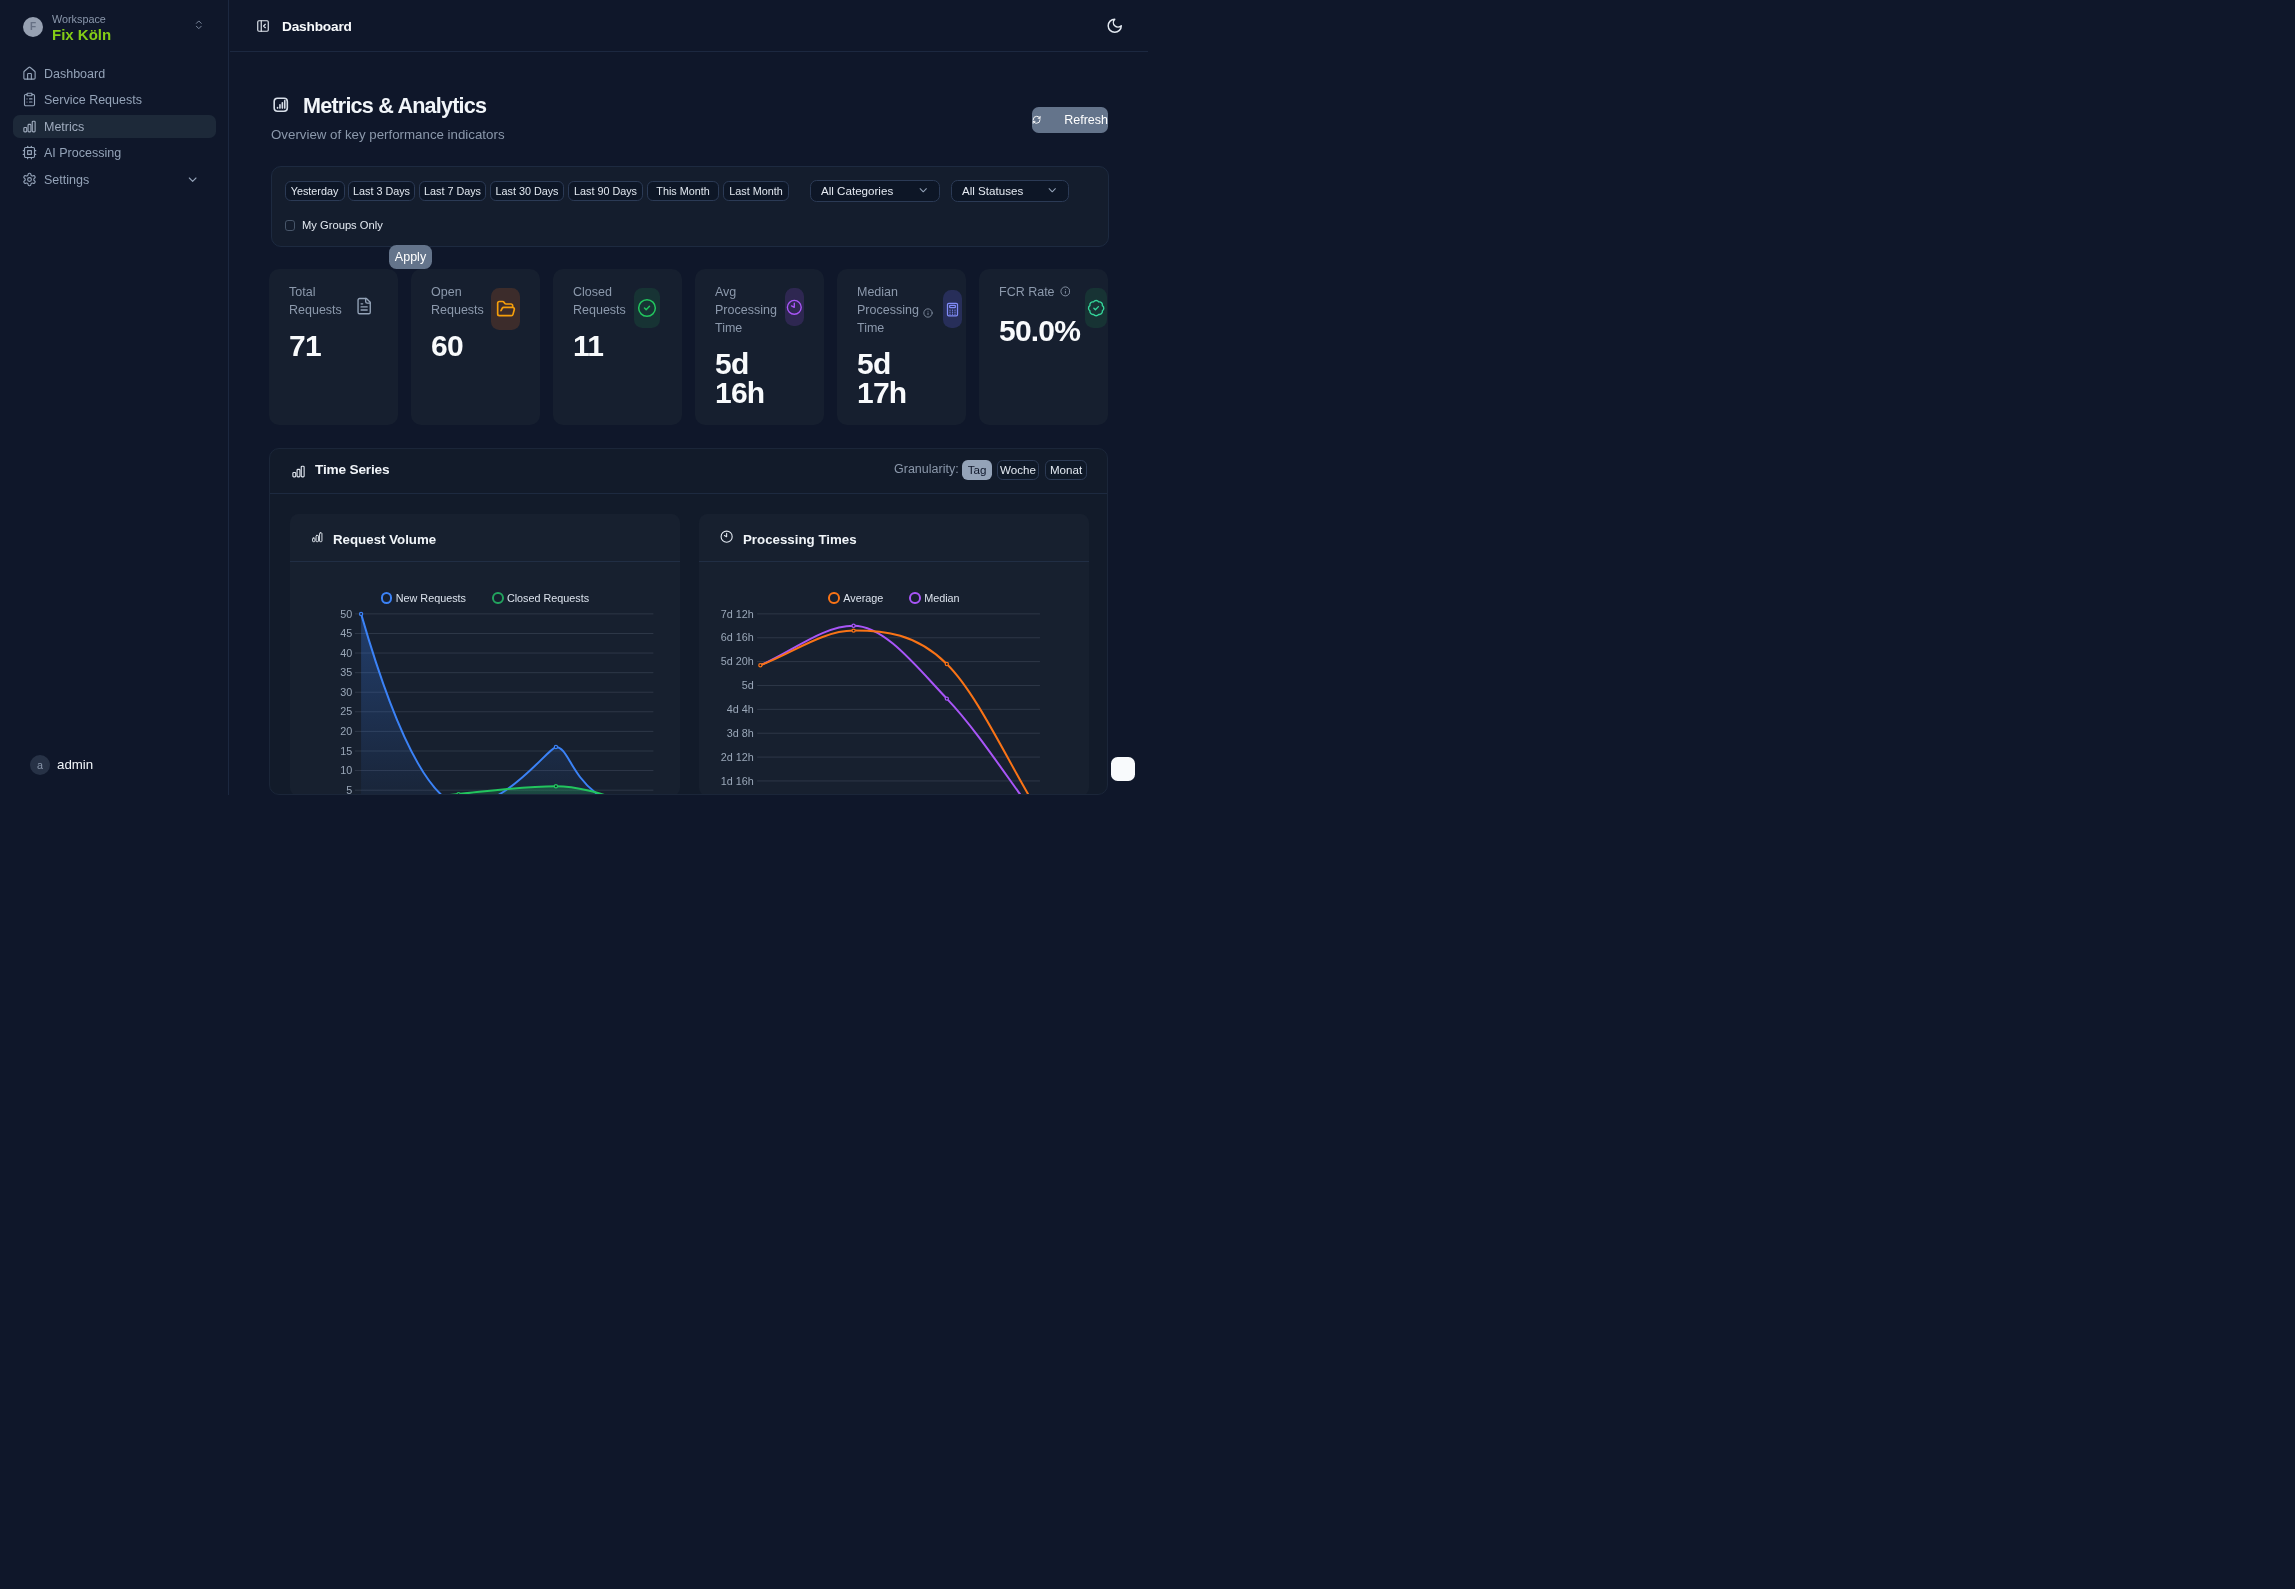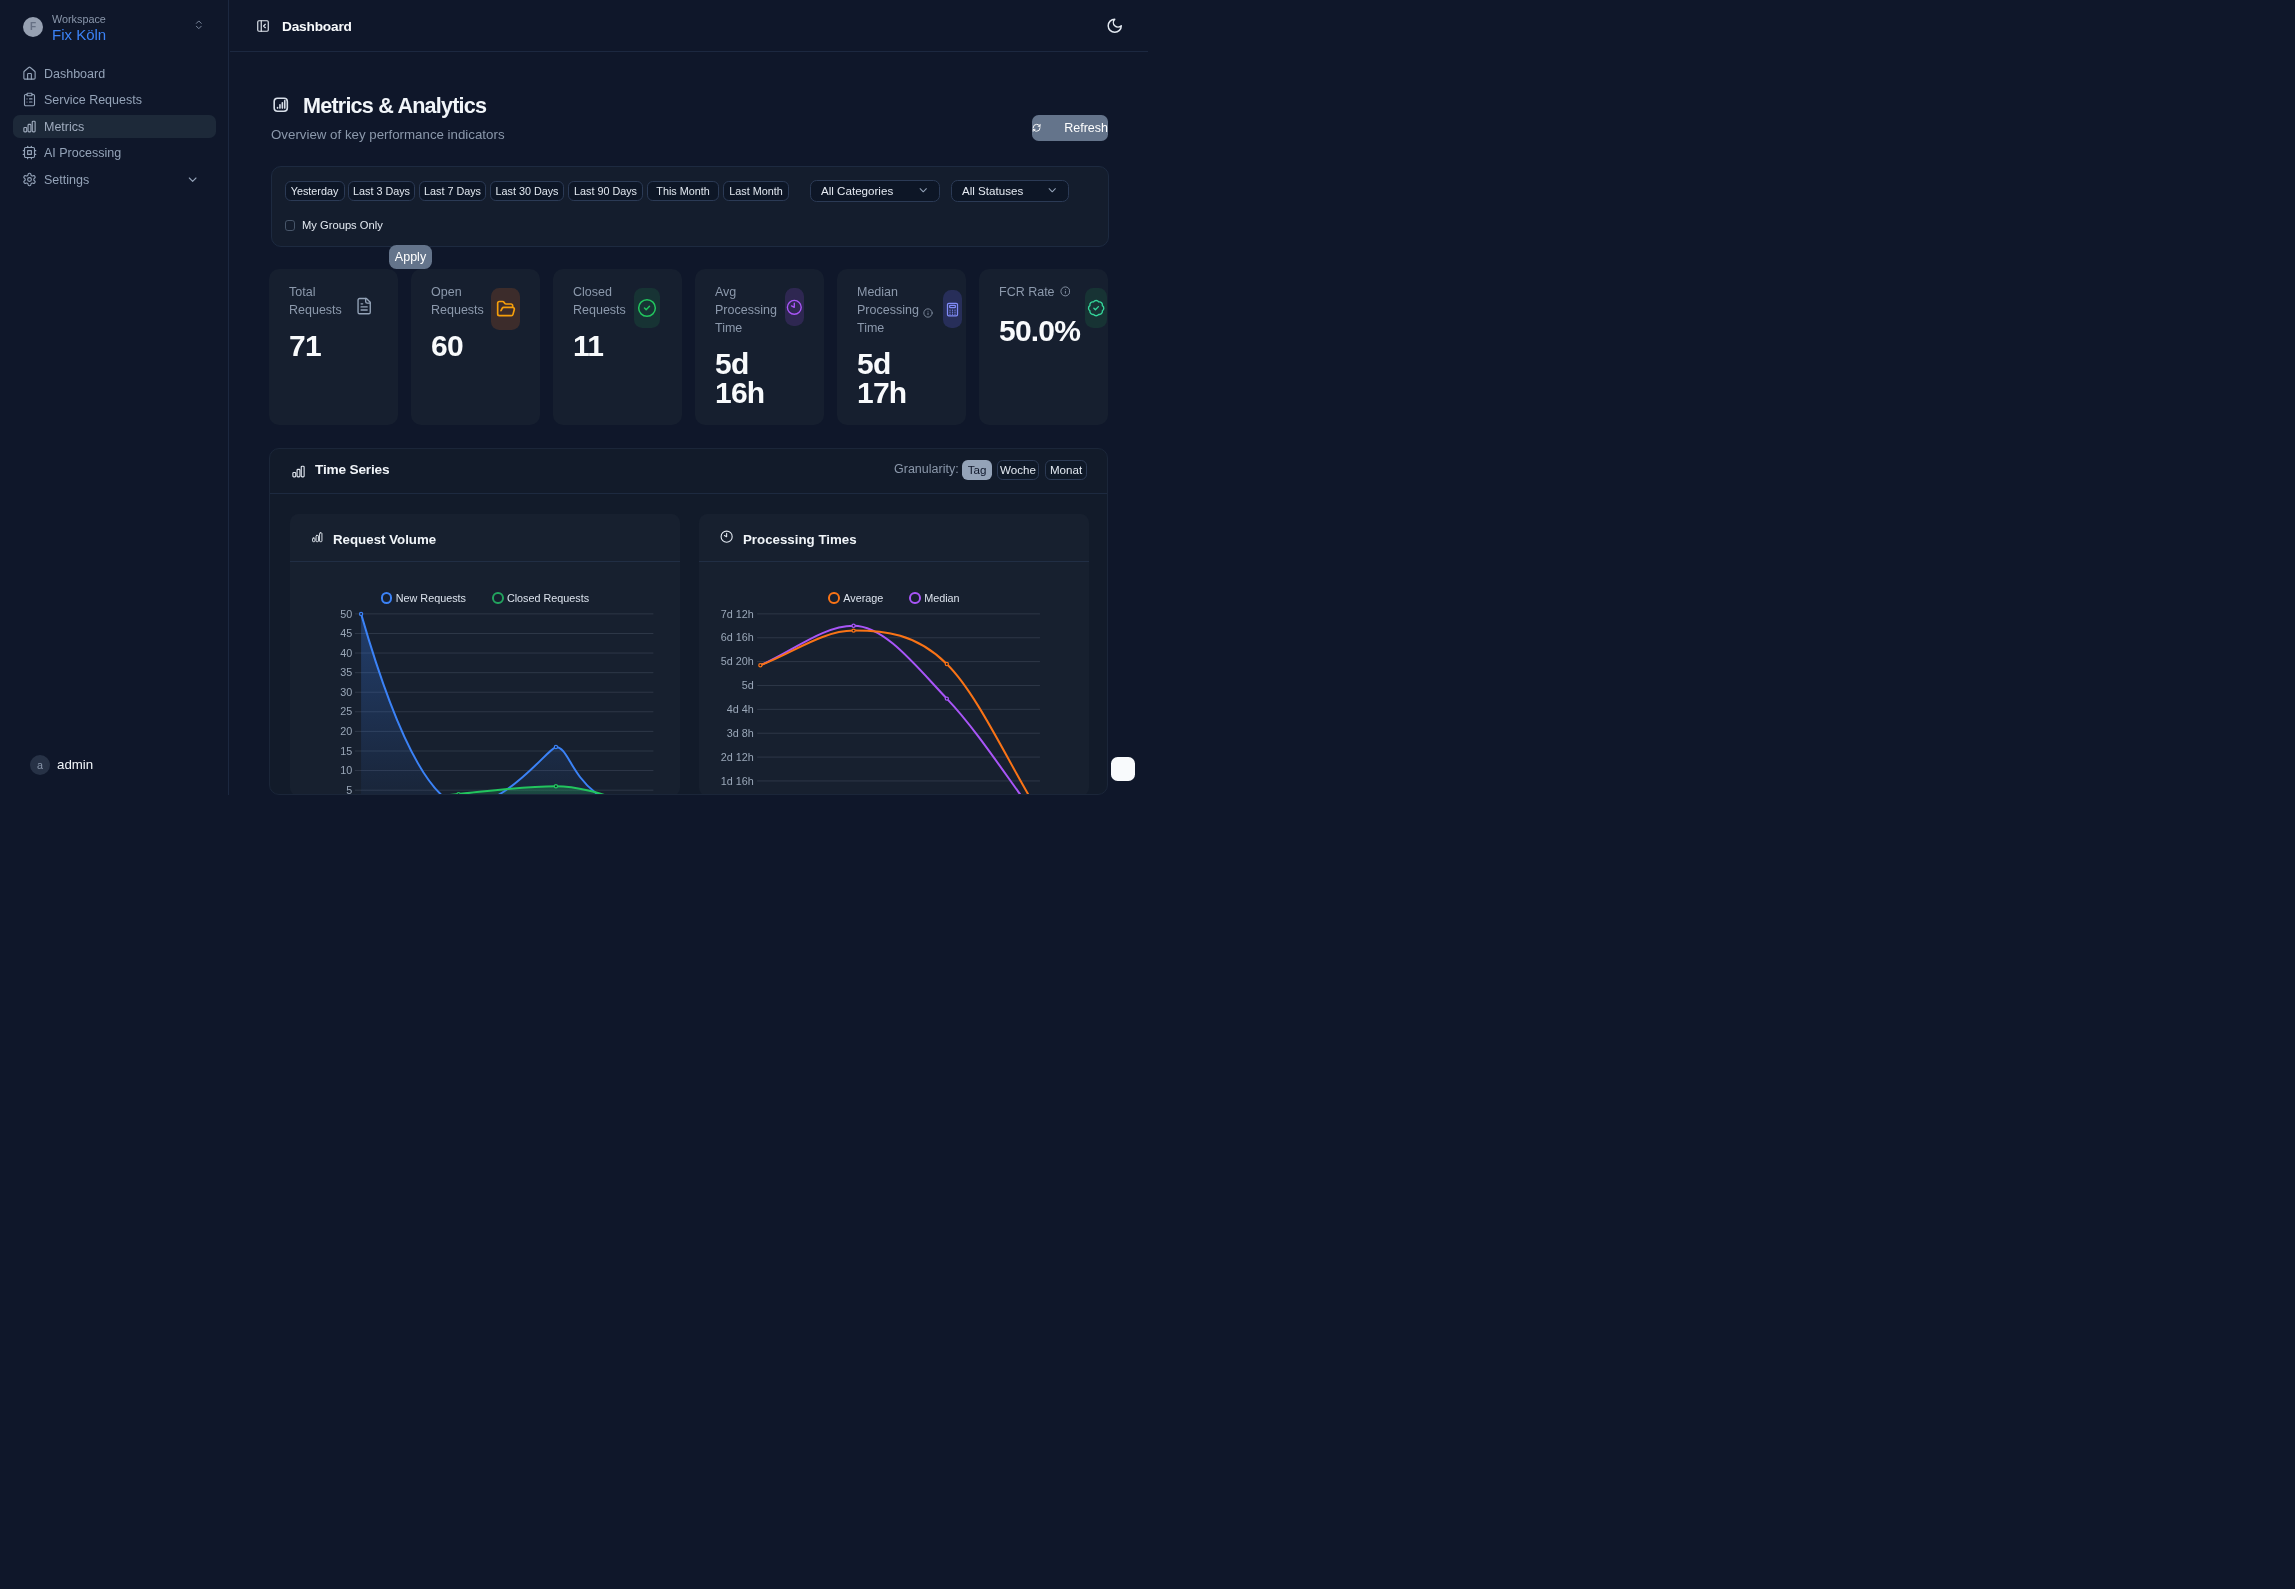--- a/index.html
+++ b/index.html
@@ -3,21 +3,21 @@
 <meta charset="utf-8">
 <style>
   * { margin:0; padding:0; box-sizing:border-box; }
   html,body { width:1148px; height:795px; background:#0f172a; font-family:"Liberation Sans", sans-serif; overflow:hidden; }
   #app { position:relative; width:1148px; height:795px; background:#0f172a; }
   .abs { position:absolute; }
   svg { display:block; }
   #sidebar { position:absolute; left:0; top:0; width:229px; height:795px; background:#0f172a; border-right:0.8px solid #1c2840; }
   .ws-avatar { position:absolute; left:23px; top:16.6px; width:20px; height:20px; border-radius:50%; background:#97a1b2; color:#667084; font-size:10px; font-weight:700; display:flex; align-items:center; justify-content:center; }
   .ws-label { position:absolute; left:52px; top:12.5px; font-size:10.8px; color:#8a97ab; }
-  .ws-name { position:absolute; left:52px; top:26px; font-size:15px; font-weight:400; color:#3b82f6; }
+  .ws-name { position:absolute; left:52px; top:26px; font-size:15px; font-weight:700; color:#84cc16; }
   .nav-item { position:absolute; left:13.3px; width:203px; height:23px; border-radius:6.6px; display:flex; align-items:center; color:#94a3b8; font-size:12.5px; }
   .nav-item svg { margin-left:9.1px; margin-right:6.6px; flex:none; }
   .nav-item.active { background:#1d2939; color:#9fabbd; }
   #topbar { position:absolute; left:230px; top:0; width:918px; height:52px; border-bottom:0.8px solid #1c2840; }
   #topbar .title { position:absolute; left:52px; top:19px; font-size:13.7px; letter-spacing:-0.2px; font-weight:700; color:#f8fafc; }
   .h1 { position:absolute; left:303px; top:93px; font-size:21.6px; letter-spacing:-0.8px; font-weight:700; color:#f1f5f9; }
   .btn-gray { background:#64748b; color:#fff; border-radius:6.6px; display:flex; align-items:center; justify-content:center; }
   #filters { position:absolute; left:271px; top:166px; width:838px; height:81px; background:#141d2d; border:0.8px solid #1d2a40; border-radius:10px; }
   .chip { position:absolute; top:13.7px; height:20px; background:#0d1626; border:0.8px solid #2b3a55; border-radius:5.8px; color:#e2e8f0; font-size:10.8px; display:flex; align-items:center; }
   .select { position:absolute; top:12.5px; height:22.4px; background:#0d1626; border:0.8px solid #2b3a55; border-radius:6.6px; color:#e5eaf2; font-size:11.6px; display:flex; align-items:center; padding:0 10px; justify-content:space-between; }
@@ -127,21 +127,21 @@
       <svg width="17.5" height="17.5" viewBox="0 0 24 24" fill="none" stroke="#d7dee8" stroke-width="2.2" stroke-linecap="round" stroke-linejoin="round">
         <rect x="3" y="3" width="18" height="18" rx="4.5"></rect>
         <path d="M7.6 16.6v-0.8"></path>
         <path d="M10.9 16.6v-4.6"></path>
         <path d="M14.2 16.6v-7.4"></path>
         <path d="M17.5 16.6v-10.2"></path>
       </svg>
     </div>
   <div class="h1">Metrics &amp; Analytics</div>
   <div class="abs" style="left:271px; top:127px; font-size:13.3px; color:#8b98ab;">Overview of key performance indicators</div>
-  <div class="btn-gray abs" style="left:1032px; top:107px; width:76px; height:26px; font-size:12.5px; gap:23px;margin-top:8px;">
+  <div class="btn-gray abs" style="left:1032px; top:107px; width:76px; height:26px; font-size:12.5px; gap:23px;">
       <svg width="11.6" height="11.6" viewBox="0 0 24 24" fill="none" stroke="#fff" stroke-width="2.4" stroke-linecap="round" stroke-linejoin="round">
         <path d="M3 12a9 9 0 0 1 9-9 9.75 9.75 0 0 1 6.74 2.74L21 8"></path>
         <path d="M21 3v5h-5"></path>
         <path d="M21 12a9 9 0 0 1-9 9 9.75 9.75 0 0 1-6.74-2.74L3 16"></path>
         <path d="M8 16H3v5"></path>
       </svg>
       <span>Refresh</span>
     </div>
 
   <div id="filters">

